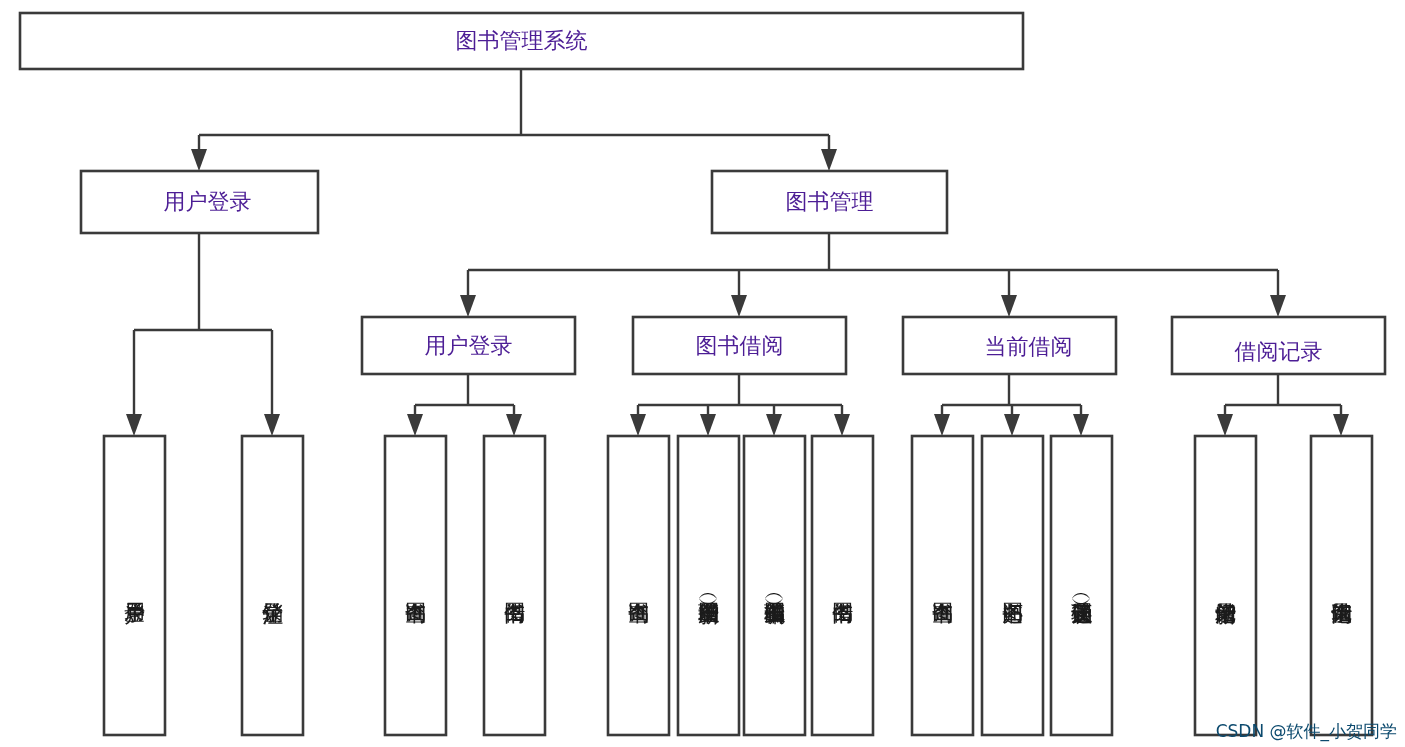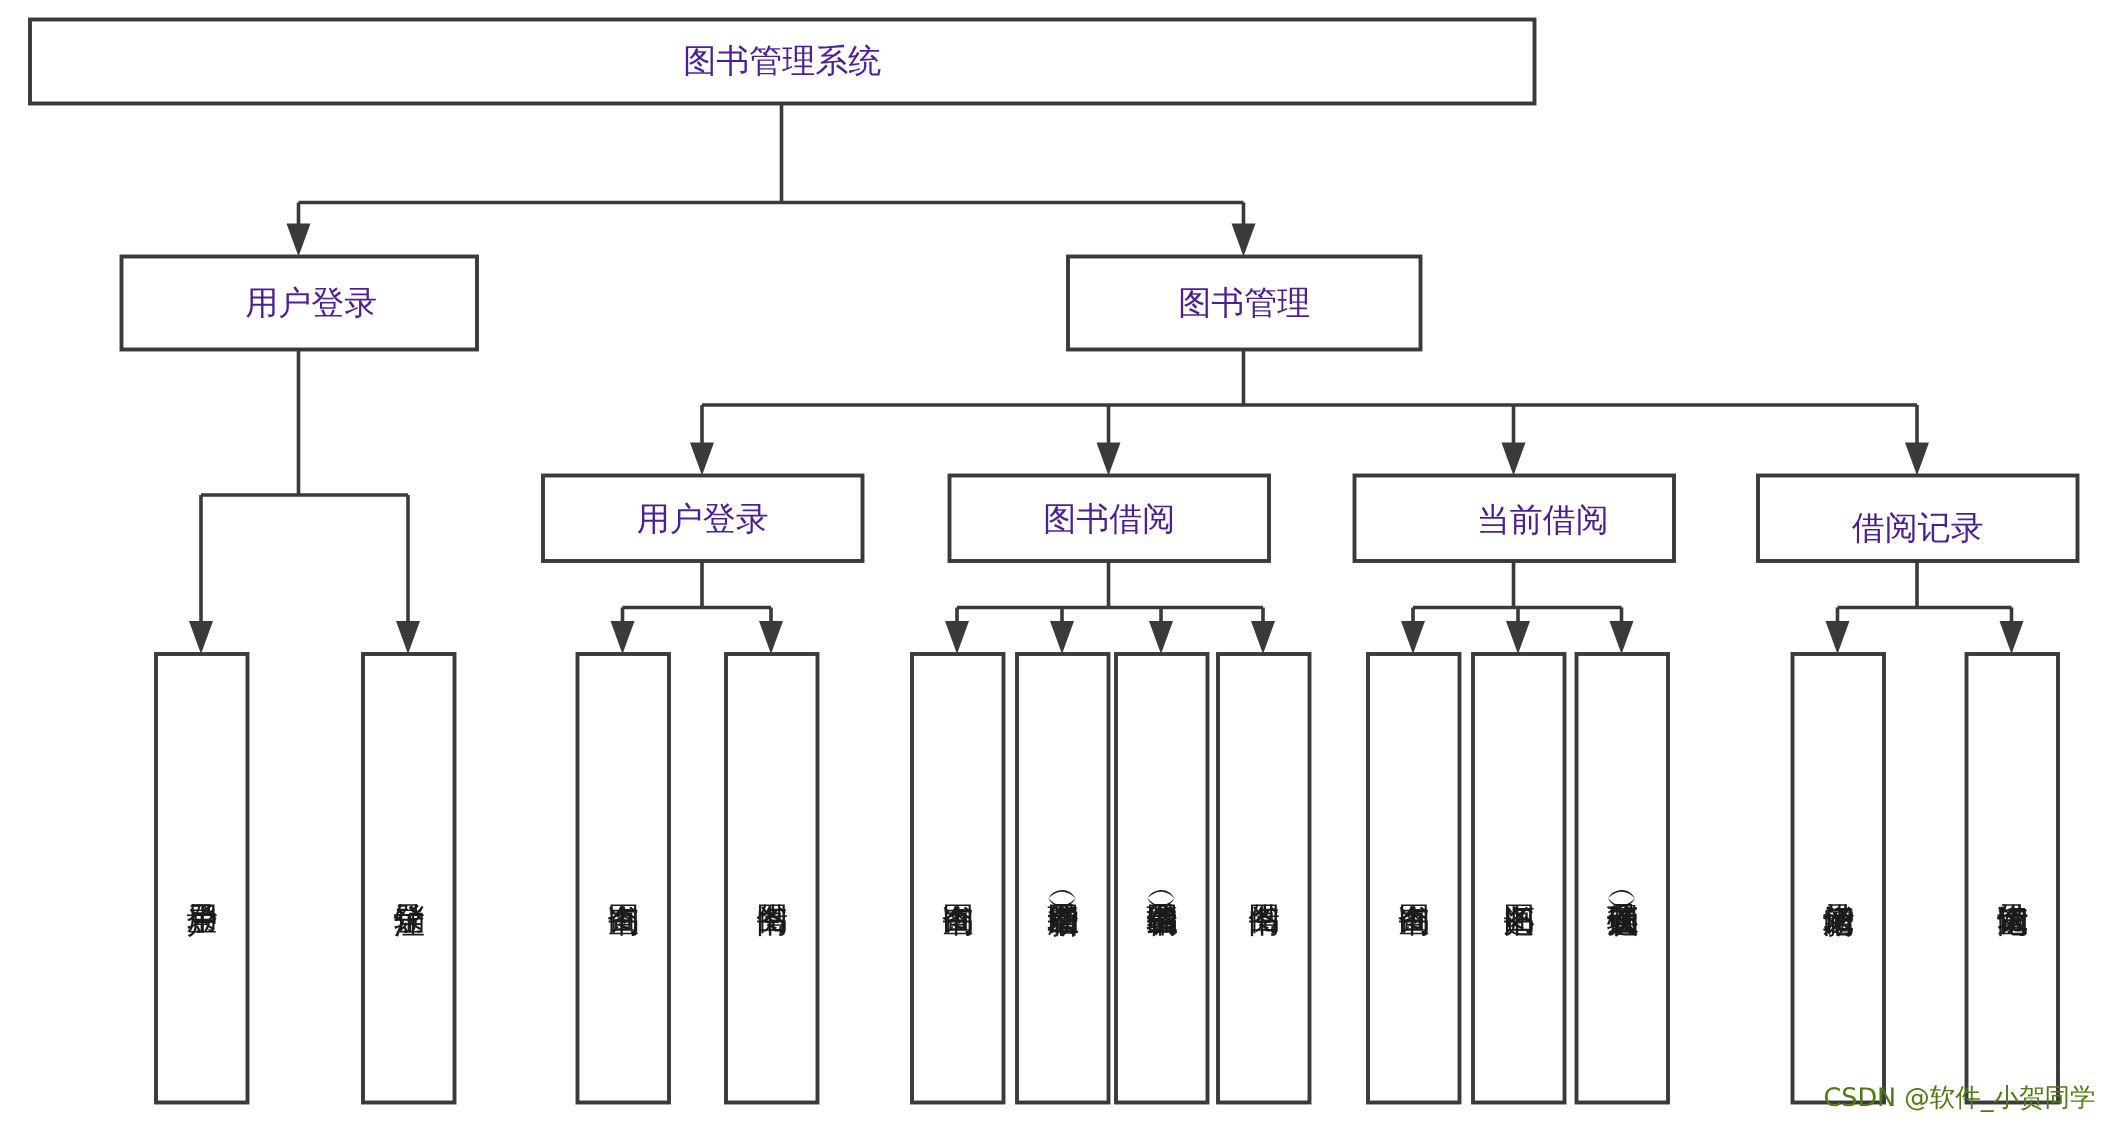--- a/index.html
+++ b/index.html
@@ -43,21 +43,21 @@
     stroke-linecap: butt;
   }
   .arrow-head {
     fill: #3a3a3a;
     stroke: none;
   }
   .watermark {
     position: absolute;
     right: 8px;
     bottom: 4px;
-    color: #4d7c0f;
+    color: #0c4a6e;
     font-size: 17px;
     font-family: "DejaVu Sans", "Liberation Sans", sans-serif;
     white-space: nowrap;
     user-select: none;
     pointer-events: none;
   }
   
   .vlabel {
     position: absolute;
     display: flex;

